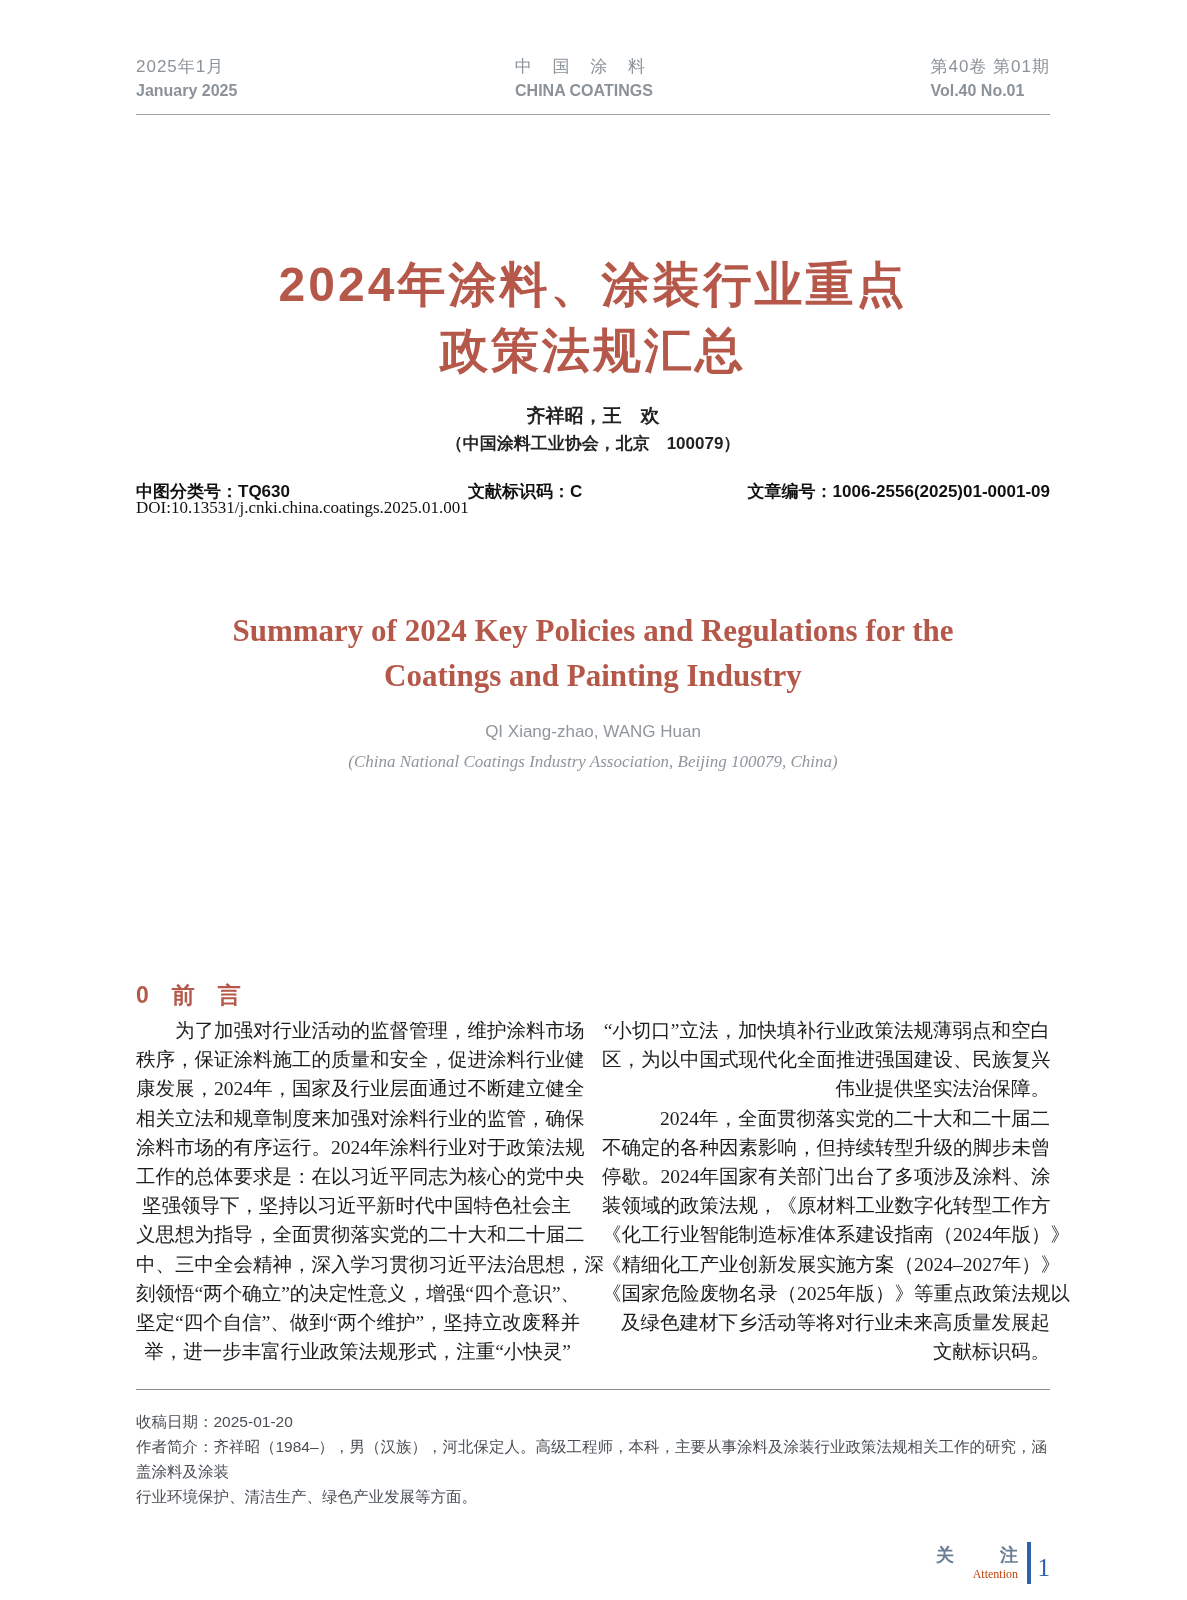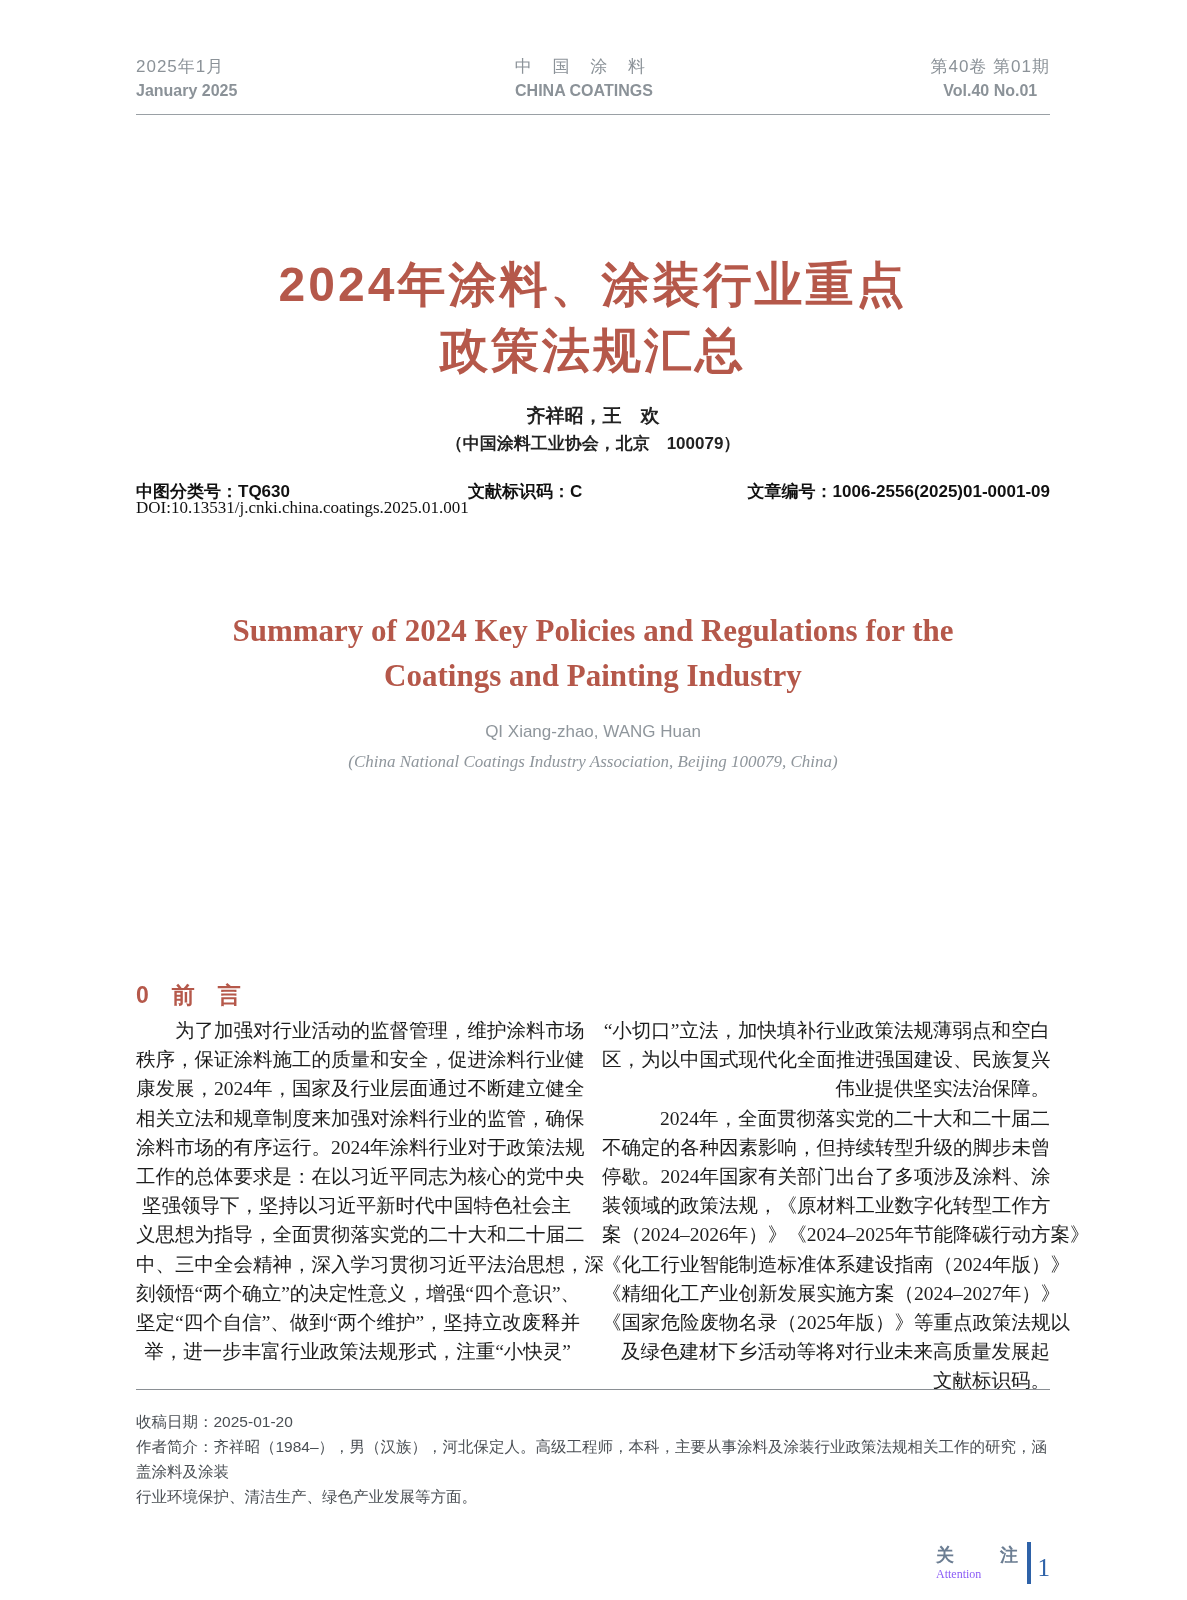--- a/index.html
+++ b/index.html
@@ -17,21 +17,21 @@
   .journal-header {
     top: 55px;
     display: flex; justify-content: space-between; align-items: flex-start;
     color: #8b9298;
   }
   .jh-cell { line-height: 24px; }
   .jh-cn { font-size: 17px; letter-spacing: 1px; }
   .jh-en { font-size: 16px; font-weight: bold; }
   .jh-center { text-align: center; }
   .jh-center .jh-cn { letter-spacing: 8px; }
-  .jh-right { text-align: center; }
+  .jh-right { text-align: left; }
   .header-rule {
     position: absolute; left: 136px; width: 914px; top: 114px;
     border-top: 1.5px solid #9aa0a5; height: 0;
   }
 
   
   .title-cn {
     top: 252px; text-align: center;
     color: #b5584a;
     font-size: 48px; font-weight: bold; line-height: 66px;
@@ -78,24 +78,24 @@
     border-top: 1.5px solid #8a8f94;
     padding-top: 19px;
     font-size: 15.5px; color: #4a4f54; line-height: 25px;
   }
 
   
   .page-footer {
     position: absolute; right: 137px; top: 1498px;
     display: flex; align-items: flex-end;
   }
-  .att-block { padding-bottom: 2px; margin-top: 45px; }
+  .att-block { text-align: right; padding-bottom: 2px; margin-top: 45px; }
   .att-cn { font-size: 18px; font-weight: bold; letter-spacing: 14px; color: #6b7d92;
             margin-right: -14px; }
-  .att-en { font-size: 12px; color: #8b5cf6; font-family: "Liberation Serif", serif; }
+  .att-en { font-size: 12px; color: #c2410c; font-family: "Liberation Serif", serif; }
   .footer-bar { width: 3.5px; height: 42px; background: #2e62a8; margin: 0 7px 0 9px; }
   .page-num { font-size: 25px; color: #2e62a8; font-family: "Liberation Serif", serif;
               line-height: 1; padding-bottom: 4px; }
 </style>
 </head>
 <body>
 
 <div class="content journal-header">
   <div class="jh-cell">
     <div class="jh-cn">2025年1月</div>
@@ -153,21 +153,20 @@
       <div class="body-line">举，进一步丰富行业政策法规形式，注重“小快灵”</div>
     </div>
   <div class="col col-right">
       <div class="body-line">“小切口”立法，加快填补行业政策法规薄弱点和空白</div>
       <div class="body-line">区，为以中国式现代化全面推进强国建设、民族复兴</div>
       <div class="body-line">伟业提供坚实法治保障。</div>
       <div class="body-line">　　2024年，全面贯彻落实党的二十大和二十届二</div>
       <div class="body-line">不确定的各种因素影响，但持续转型升级的脚步未曾</div>
       <div class="body-line">停歇。2024年国家有关部门出台了多项涉及涂料、涂</div>
       <div class="body-line">装领域的政策法规，《原材料工业数字化转型工作方</div>
-      <div class="body-line">案（2024–2026年）》《2024–2025年节能降碳行动方案》</div>
       <div class="body-line">《化工行业智能制造标准体系建设指南（2024年版）》</div>
       <div class="body-line">《精细化工产业创新发展实施方案（2024–2027年）》</div>
       <div class="body-line">《国家危险废物名录（2025年版）》等重点政策法规以</div>
       <div class="body-line">及绿色建材下乡活动等将对行业未来高质量发展起</div>
       <div class="body-line">文献标识码。</div>
     </div>
 </div>
 
 <div class="content footnote">
   <div>收稿日期：2025-01-20</div>

